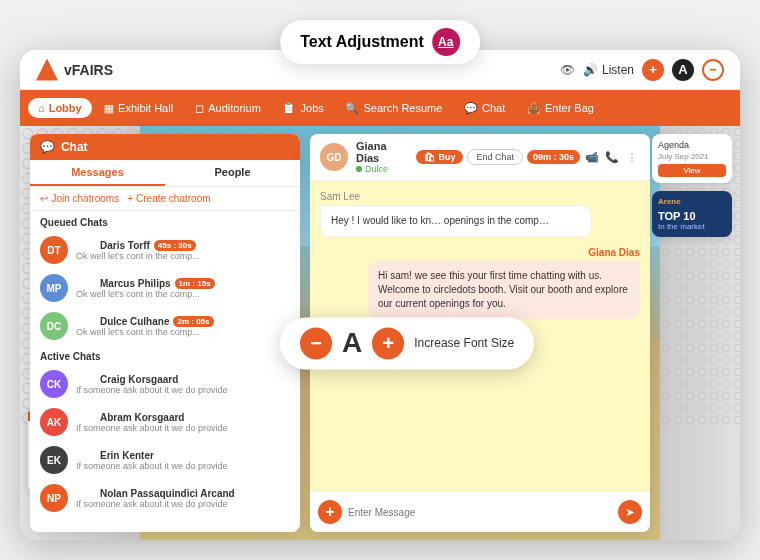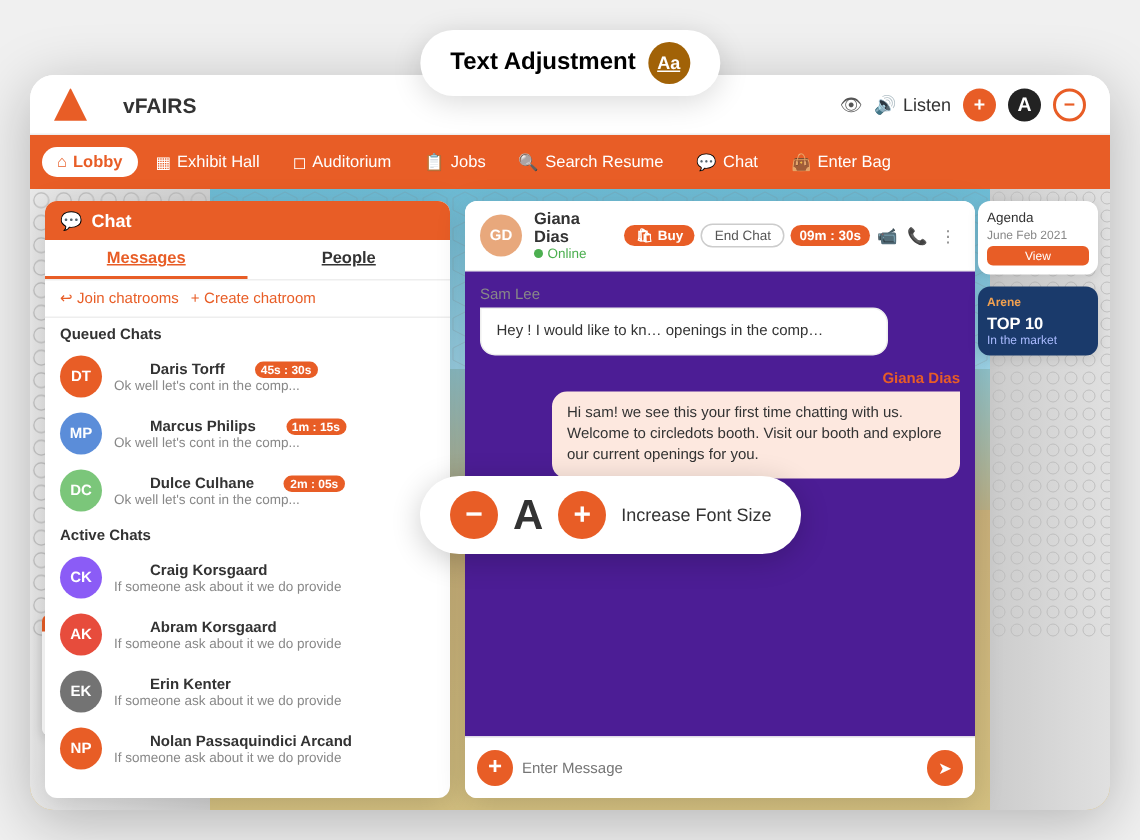--- a/index.html
+++ b/index.html
@@ -32,21 +32,21 @@
       display: flex;
       align-items: center;
       gap: 8px;
       font-weight: 700;
       font-size: 16px;
       box-shadow: 0 4px 20px rgba(0,0,0,0.15);
       z-index: 100;
       white-space: nowrap;
     }
     .text-adjustment-badge .aa-icon {
-      background: #a16207;
+      background: #be185d;
       color: white;
       border-radius: 50%;
       width: 28px;
       height: 28px;
       display: flex;
       align-items: center;
       justify-content: center;
       font-size: 12px;
       font-weight: 700;
       text-decoration: underline;
@@ -71,21 +71,21 @@
       height: 40px;
       display: flex;
       align-items: center;
       justify-content: space-between;
       padding: 0 16px;
       border-bottom: 1px solid #eee;
     }
     .logo {
       display: flex;
       align-items: center;
-      gap: 24px;
+      gap: 6px;
       font-weight: 700;
       font-size: 14px;
       color: #333;
     }
     .logo-icon {
       width: 22px;
       height: 22px;
       background: #e85d26;
       clip-path: polygon(50% 0%, 0% 100%, 100% 100%);
       display: inline-block;
@@ -230,21 +230,20 @@
       border-bottom: 1px solid #eee;
     }
     .chat-tab {
       flex: 1;
       text-align: center;
       padding: 6px;
       font-size: 11px;
       font-weight: 600;
       cursor: pointer;
       color: #333;
-      text-decoration: underline;
     }
     .chat-tab.active {
       border-bottom: 2px solid #e85d26;
       color: #e85d26;
     }
     .chat-actions {
       display: flex;
       align-items: center;
       gap: 8px;
       padding: 6px 10px;
@@ -285,29 +284,29 @@
       justify-content: center;
       font-size: 10px;
       font-weight: 700;
       color: white;
     }
     .av1 { background: #e85d26; }
     .av2 { background: #5b8dd9; }
     .av3 { background: #7bc67a; }
     .av4 { background: #8b5cf6; }
     .av5 { background: #e74c3c; }
-    .av6 { background: #737373; }
+    .av6 { background: #404040; }
     .chat-item-info { flex: 1; min-width: 0; }
     .chat-item-name {
       font-size: 10px;
       font-weight: 600;
       color: #333;
       display: flex;
       align-items: center;
-      gap: 20px;
+      gap: 4px;
       padding-left: 24px;
     }
     .time-badge {
       background: #e85d26;
       color: white;
       font-size: 8px;
       padding: 1px 4px;
       border-radius: 8px;
     }
     .chat-item-preview {
@@ -406,21 +405,21 @@
       font-size: 11px;
       color: #888;
       cursor: pointer;
     }
 
     
     .chat-messages {
       flex: 1;
       padding: 10px;
       overflow-y: auto;
-      background: #4c1d95;
+      background: #fef9c3;
     }
     .msg-sender-name {
       font-size: 10px;
       color: #888;
       margin-bottom: 3px;
     }
     .msg-bubble {
       max-width: 85%;
       padding: 8px 10px;
       border-radius: 10px;
@@ -876,21 +875,21 @@
         </div>
       </div>
 
       <div class="chat-window">
         <div class="chat-window-header">
           <div class="chat-window-avatar">GD</div>
           <div class="chat-window-name">
             <div class="chat-window-name-text">Giana Dias</div>
             <div class="online-badge">
               <div class="online-dot"></div>
-              <span>Online</span>
+              <span>Dulce</span>
             </div>
           </div>
           <div class="header-actions">
             <div class="buy-area">
               <div class="buy-btn">
                 <span>🛍</span>
                 <span>Buy</span>
               </div>
             </div>
             <div class="end-chat-btn">End Chat</div>
@@ -922,21 +921,21 @@
       <div class="font-size-overlay">
         <div class="font-minus">−</div>
         <span class="font-letter">A</span>
         <div class="font-plus">+</div>
         <span class="font-label">Increase Font Size</span>
       </div>
 
       <div class="right-panel">
         <div class="agenda-card">
           <div class="agenda-title">Agenda</div>
-          <div class="agenda-date">June Feb 2021</div>
+          <div class="agenda-date">July Sep 2021</div>
           <div class="agenda-btn">View</div>
         </div>
         <div class="agenda-card" style="background:#1a3a6b;color:white;">
           <div style="font-size:8px;font-weight:700;color:#f0a050">Arene</div>
           <div style="font-size:11px;font-weight:700;color:white;margin-top:4px">TOP 10</div>
           <div style="font-size:8px;color:#aabbff">In the market</div>
         </div>
       </div>
 
     </div>

